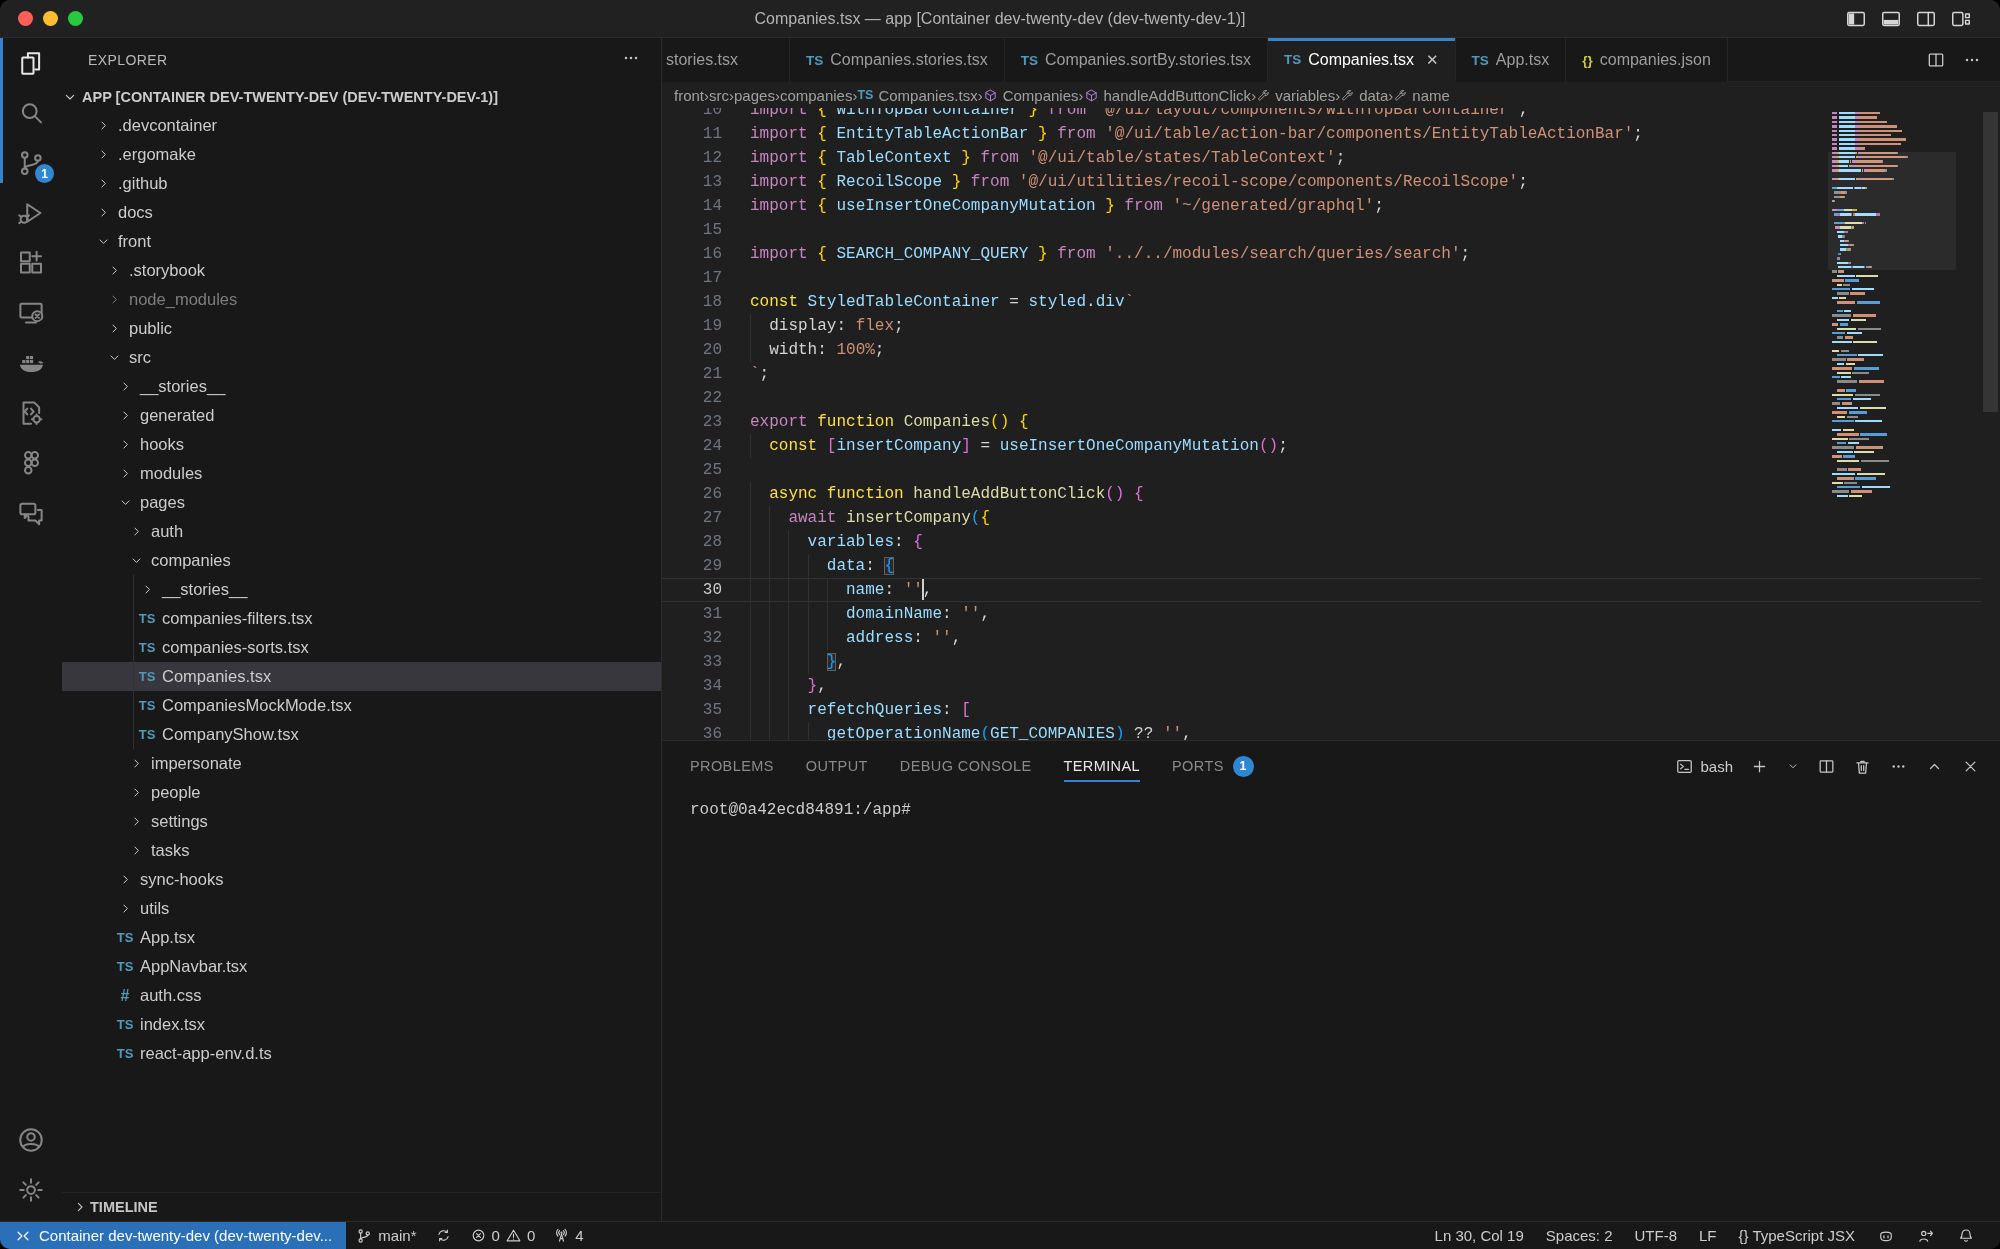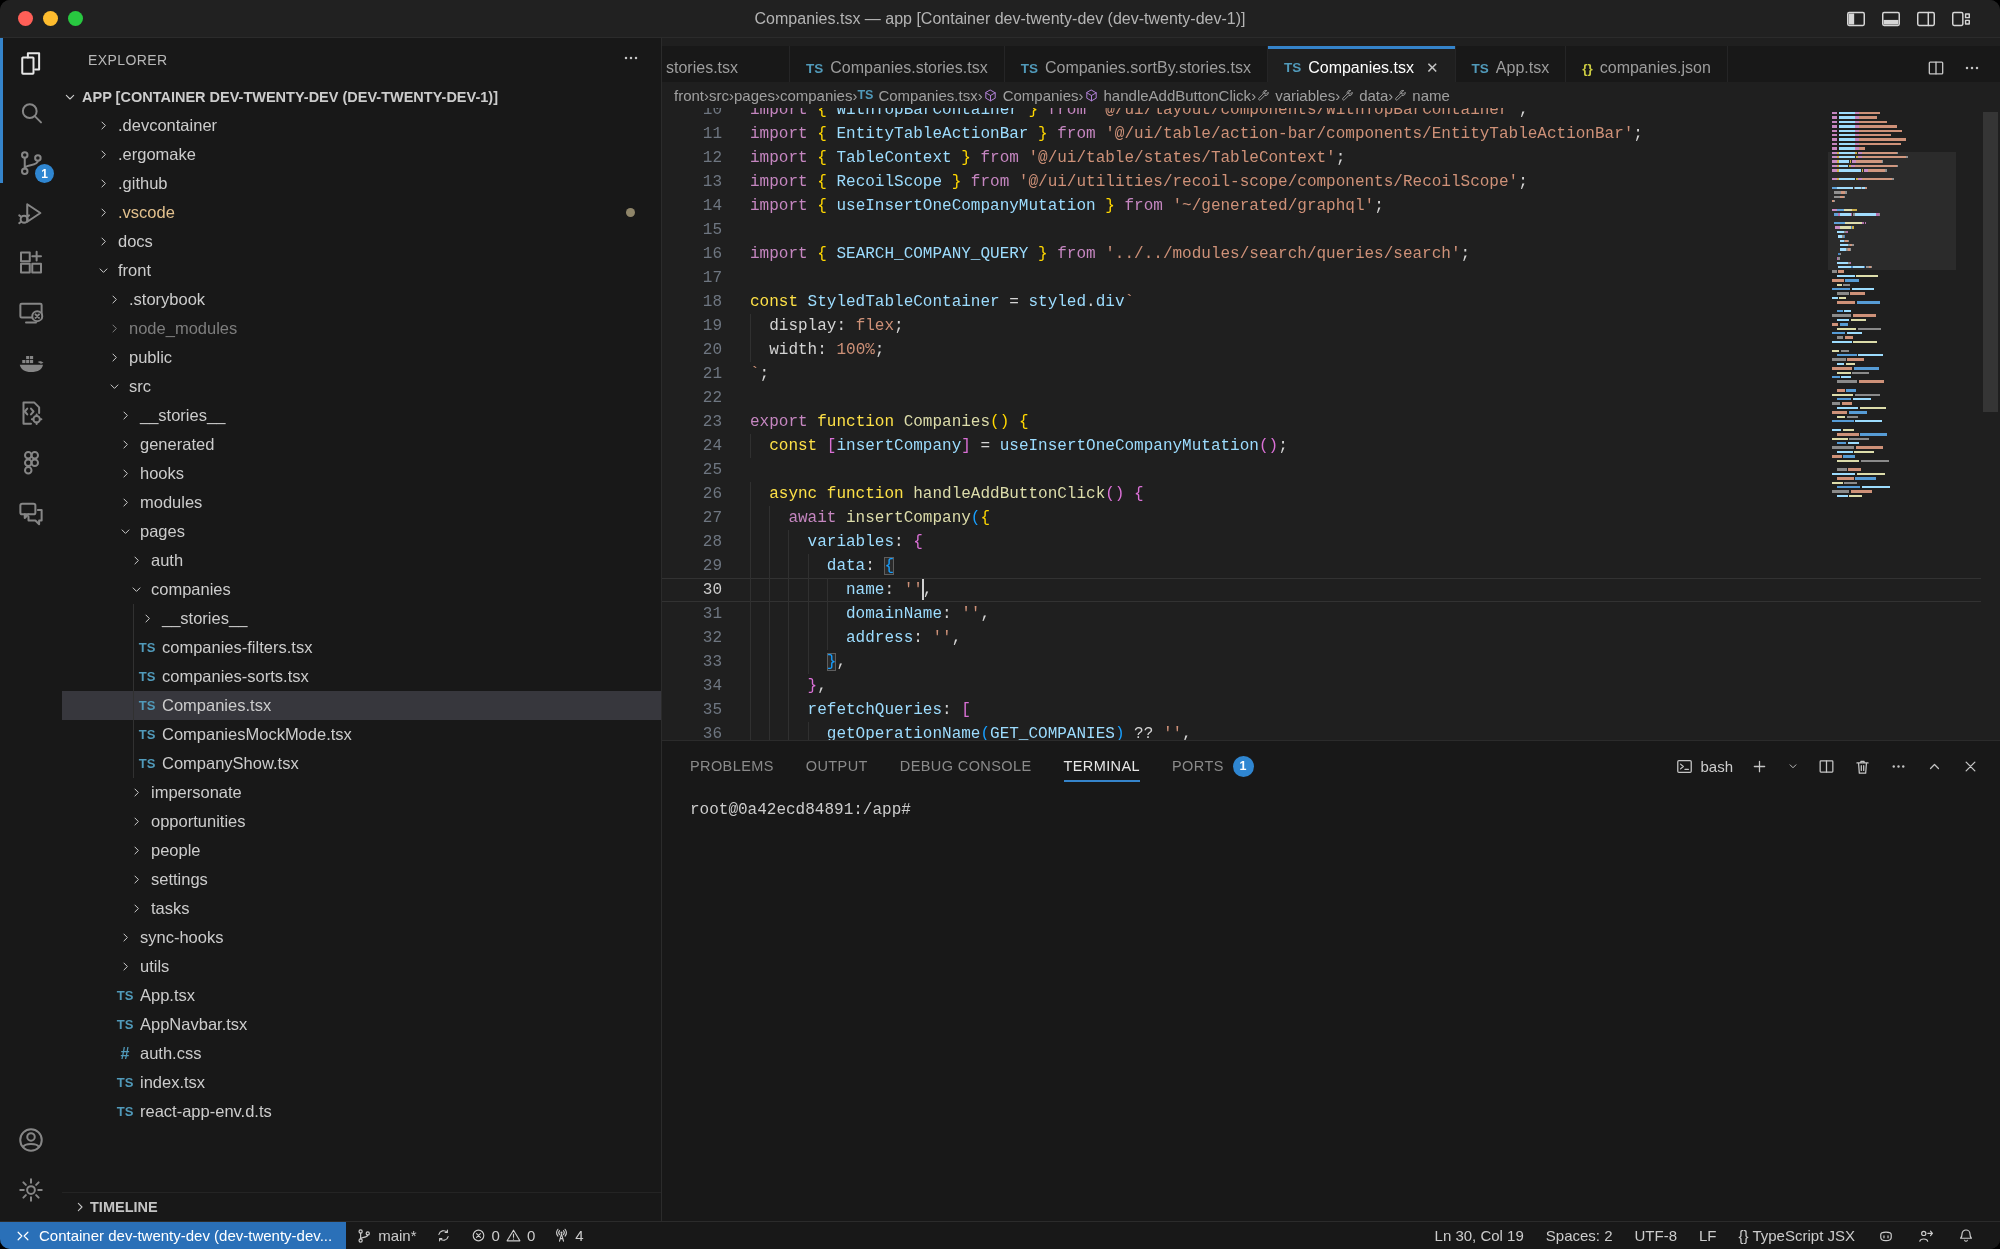--- a/index.html
+++ b/index.html
@@ -36,21 +36,21 @@
   .row.dim .lbl{color:#7d7d7d;}
   .row.gitmod .lbl{color:#e2c08d;}
   .gitdot{position:absolute;right:26px;top:50%;width:9px;height:9px;margin-top:-4.5px;border-radius:50%;background:#8f8569;}
   .row.guide::before{content:"";position:absolute;left:71px;top:0;bottom:0;width:1px;background:#313131;}
   .sec-row{position:absolute;left:0;right:0;height:29px;display:flex;align-items:center;border-top:1px solid #242424;font-weight:bold;font-size:14.5px;color:#c5c5c5;}
   .sec-row .twist{width:20px;margin-left:8px;display:inline-flex;justify-content:center;}
   .tree-root{height:29px;display:flex;align-items:center;font-weight:bold;font-size:14.5px;}
 
   
   .editor{position:absolute;left:662px;top:38px;width:1338px;height:1183px;background:#1f1f1f;}
-  .tabbar{position:absolute;left:0;top:8px;right:0;height:44px;background:#181818;display:flex;border-bottom:1px solid #252526;}
+  .tabbar{position:absolute;left:0;top:0;right:0;height:44px;background:#181818;display:flex;border-bottom:1px solid #252526;}
   .tab{position:relative;height:44px;display:flex;align-items:center;padding:0 16px;font-size:16px;color:#9d9d9d;background:#181818;border-right:1px solid #252526;flex:none;}
   .tab .fico{margin-right:7px;font-weight:bold;font-size:13.5px;}
   .tab.active{background:#1f1f1f;color:#ffffff;border-bottom:1px solid #1f1f1f;}
   .tab.active::before{content:"";position:absolute;left:0;right:0;top:0;height:2.5px;background:#3584cb;}
   .tab .close{margin-left:12px;color:#c5c5c5;font-size:15px;}
   .tab.partial{width:128px;overflow:hidden;padding:0 10px 0 4px;}
   .tab-actions{margin-left:auto;display:flex;align-items:center;gap:16px;padding:0 18px;color:#c5c5c5;flex:none;}
   .breadcrumbs{position:absolute;left:0;top:44px;right:0;height:26px;background:#1f1f1f;display:flex;align-items:center;padding-left:12px;font-size:15px;color:#a0a0a0;}
   .crumb{display:flex;align-items:center;}
   .crumb .cico{margin-right:5px;display:inline-flex;}
@@ -307,31 +307,20 @@
         <div class="row" style="padding-left: 30px;">
           <span class="twist">
             <span style="display: inline-flex; color: rgb(204, 204, 204);">
               <svg width="15" height="15" viewBox="0 0 24 24" fill="none" stroke="currentColor" stroke-width="1.6" stroke-linecap="round" stroke-linejoin="round">
                 <path d="M9.5 6.5 L15 12 L9.5 17.5"></path>
               </svg>
             </span>
           </span>
           <span class="lbl">.github</span>
         </div>
-        <div class="row gitmod" style="padding-left: 30px;">
-          <span class="twist">
-            <span style="display: inline-flex; color: rgb(204, 204, 204);">
-              <svg width="15" height="15" viewBox="0 0 24 24" fill="none" stroke="currentColor" stroke-width="1.6" stroke-linecap="round" stroke-linejoin="round">
-                <path d="M9.5 6.5 L15 12 L9.5 17.5"></path>
-              </svg>
-            </span>
-          </span>
-          <span class="lbl">.vscode</span>
-          <span class="gitdot"></span>
-        </div>
         <div class="row" style="padding-left: 30px;">
           <span class="twist">
             <span style="display: inline-flex; color: rgb(204, 204, 204);">
               <svg width="15" height="15" viewBox="0 0 24 24" fill="none" stroke="currentColor" stroke-width="1.6" stroke-linecap="round" stroke-linejoin="round">
                 <path d="M9.5 6.5 L15 12 L9.5 17.5"></path>
               </svg>
             </span>
           </span>
           <span class="lbl">docs</span>
         </div>
@@ -487,30 +476,20 @@
         </div>
         <div class="row" style="padding-left: 63px;">
           <span class="twist">
             <span style="display: inline-flex; color: rgb(204, 204, 204);">
               <svg width="15" height="15" viewBox="0 0 24 24" fill="none" stroke="currentColor" stroke-width="1.6" stroke-linecap="round" stroke-linejoin="round">
                 <path d="M9.5 6.5 L15 12 L9.5 17.5"></path>
               </svg>
             </span>
           </span>
           <span class="lbl">impersonate</span>
-        </div>
-        <div class="row" style="padding-left: 63px;">
-          <span class="twist">
-            <span style="display: inline-flex; color: rgb(204, 204, 204);">
-              <svg width="15" height="15" viewBox="0 0 24 24" fill="none" stroke="currentColor" stroke-width="1.6" stroke-linecap="round" stroke-linejoin="round">
-                <path d="M9.5 6.5 L15 12 L9.5 17.5"></path>
-              </svg>
-            </span>
-          </span>
-          <span class="lbl">opportunities</span>
         </div>
         <div class="row" style="padding-left: 63px;">
           <span class="twist">
             <span style="display: inline-flex; color: rgb(204, 204, 204);">
               <svg width="15" height="15" viewBox="0 0 24 24" fill="none" stroke="currentColor" stroke-width="1.6" stroke-linecap="round" stroke-linejoin="round">
                 <path d="M9.5 6.5 L15 12 L9.5 17.5"></path>
               </svg>
             </span>
           </span>
           <span class="lbl">people</span>

